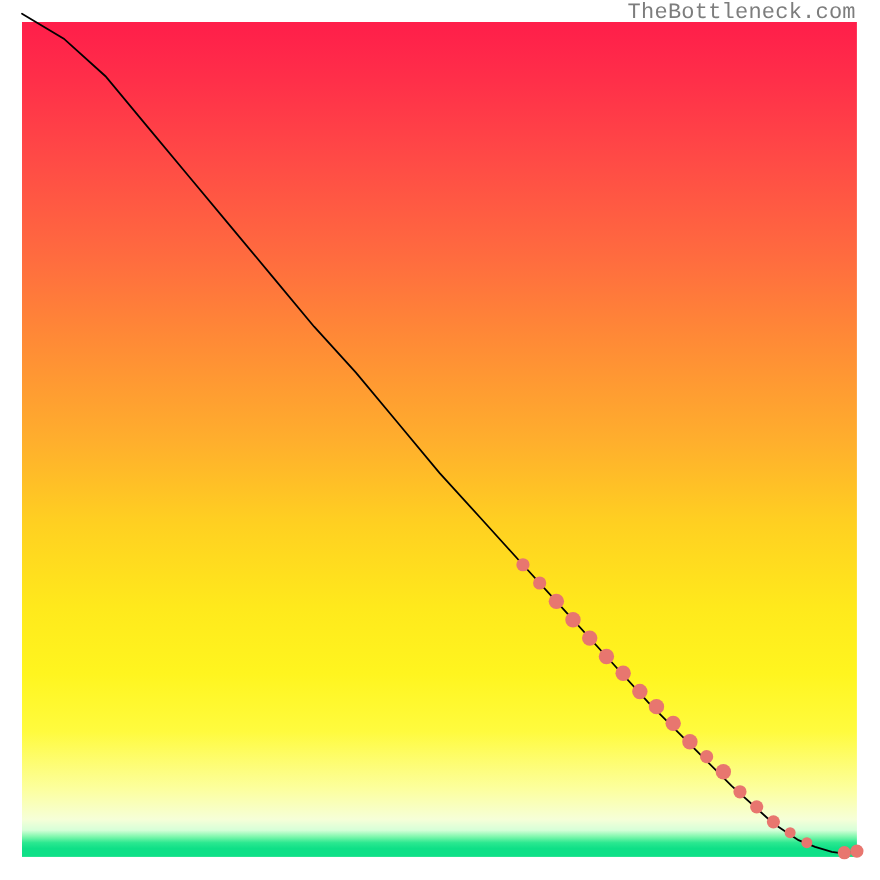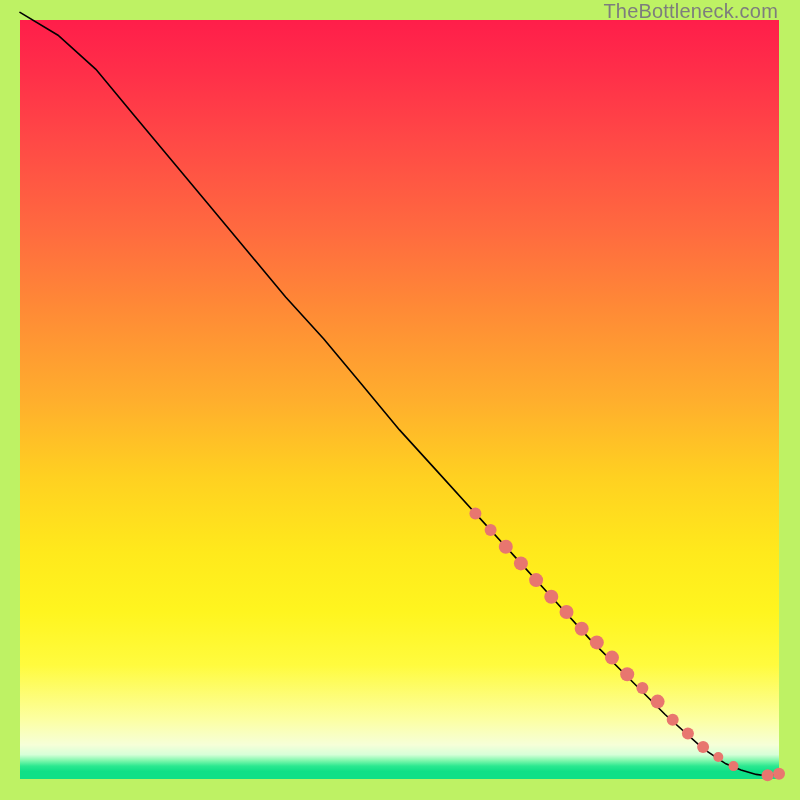--- a/index.html
+++ b/index.html
@@ -8,21 +8,22 @@
     width: 800px;
     height: 800px;
     overflow: hidden;
     background: #000;
     font-family: Arial, Helvetica, sans-serif;
   }
   .frame {
     position: relative;
     width: 800px;
     height: 800px;
-    background: #bef264;
+    background: #ffffff;
+    font-family: Liberation Mono, monospace;
   }
   .plot-area {
     position: absolute;
     left: 20px;
     top: 20px;
     width: 759px;
     height: 759px;
     
     background: linear-gradient(
       to bottom,

